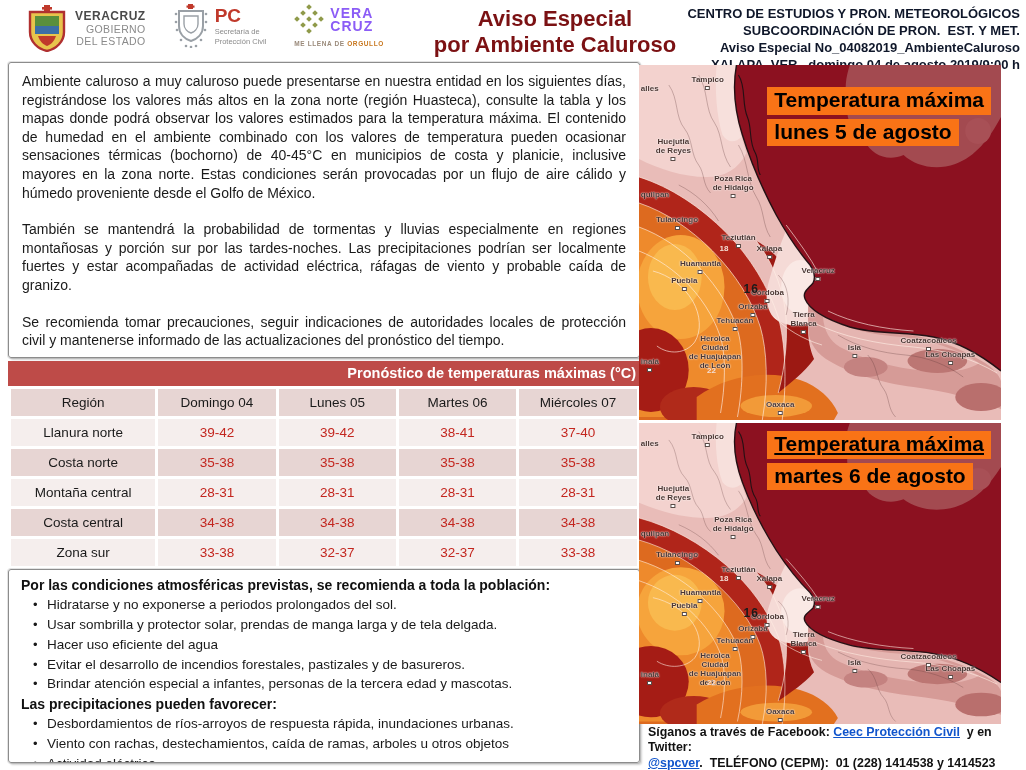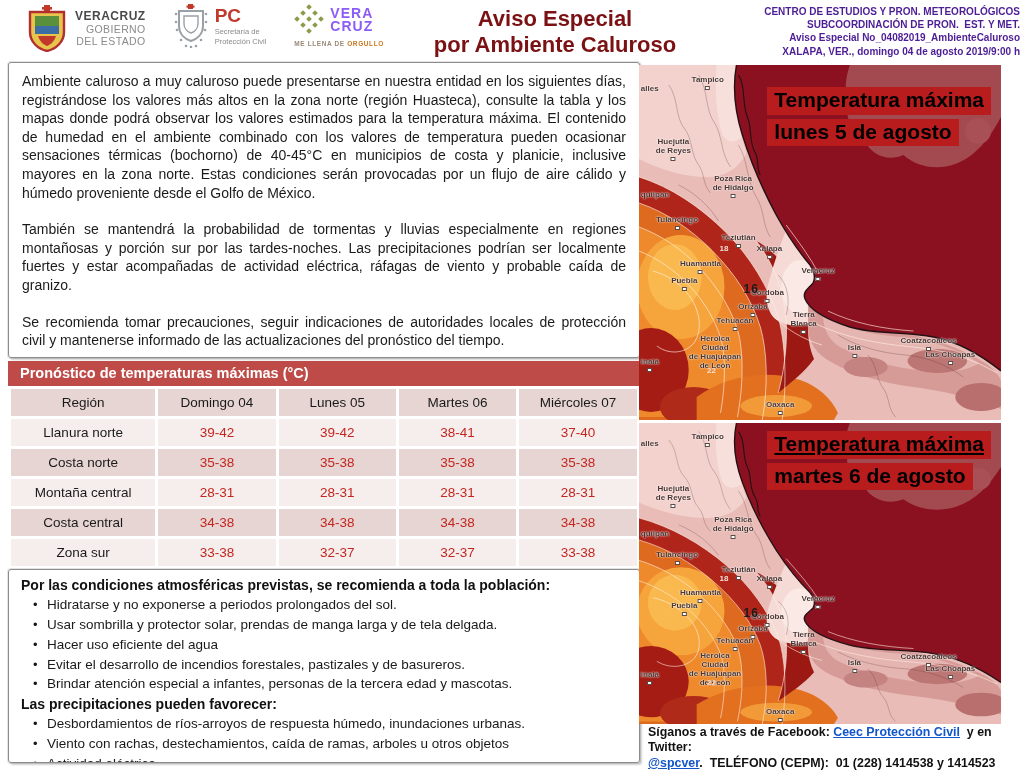--- a/index.html
+++ b/index.html
@@ -14,32 +14,32 @@
   .pc-abbr { font-size:19px; font-weight:700; color:#c0392b; line-height:1; }
   .pc-sub { font-size:7.5px; color:#8a8a8a; line-height:1.25; margin-top:2px; }
   .brand-col { display:flex; flex-direction:column; }
   .brand-row { display:flex; align-items:center; gap:6px; }
   .brand-word { font-size:14px; font-weight:700; color:#8b5cf6; line-height:.95; letter-spacing:1px; }
   .brand-tagline { font-size:6.5px; color:#9a8a7a; letter-spacing:.6px; margin-top:4px; font-weight:700; }
   .brand-tagline .orgullo { color:#c87820; }
   .doc-title { position:absolute; left:388px; top:6px; width:334px; text-align:center;
                font-size:22px; font-weight:700; color:#7b1113; line-height:1.18; }
   .office { position:absolute; right:6px; top:5px; text-align:right; }
-  .office div { font-size:10px; font-weight:700; color:#4c1d95; line-height:1.32; white-space:pre; }
+  .office div { font-size:13px; font-weight:700; color:#0f172a; line-height:1.32; white-space:pre; }
 
   
   .advisory-box { position:absolute; left:8px; top:62px; width:632px; height:296px;
     border:1.5px solid #8c8c8c; border-radius:3px; box-shadow:2px 2px 2px rgba(0,0,0,.18), 0 0 0 1px #e3e3e3;
     padding:9px 13px; }
   .advisory-box p { font-size:14px; color:#1a1a1a; line-height:1.33; text-align:justify; margin-bottom:18px; }
   .advisory-box p:last-child { margin-bottom:16px; }
 
   .forecast { position:absolute; left:8px; top:361px; width:632px; }
   .forecast-title { background:#be4b48; color:#fff; font-weight:700; font-size:14.5px;
-    text-align:left; padding:4px 12px 5px; }
+    text-align:right; padding:4px 4px 5px; }
   table.forecast-table { width:100%; border-collapse:separate; border-spacing:3px; table-layout:fixed; }
   .forecast-table th, .forecast-table td { text-align:center; font-weight:400; font-size:13.5px; padding:6px 2px; }
   .forecast-table th { background:#e7d5d3; color:#1a1a1a; }
   .forecast-table tr.odd td { background:#f5eeed; }
   .forecast-table tr.even td { background:#e7d5d3; }
   .forecast-table td.region { color:#1a1a1a; }
   .forecast-table td.value { color:#c3261f; }
 
   .reco-box { position:absolute; left:8px; top:569px; width:632px; height:194px;
     border:1.5px solid #8c8c8c; border-radius:3px; box-shadow:2px 2px 2px rgba(0,0,0,.18), 0 0 0 1px #e3e3e3;
@@ -58,21 +58,21 @@
   .city { position:absolute; transform:translate(-50%,0); text-align:center; font-size:8px; font-weight:700;
     color:#4a3430; line-height:1.12; white-space:nowrap;
     text-shadow:0 0 2px rgba(255,255,255,.95), 0 0 1px rgba(255,255,255,.9); }
   .city.edge { transform:none; text-align:left; }
   .city .marker { width:5px; height:4px; background:#fff; border:1px solid #5a4a46; margin:1px auto 0; }
   .annot { position:absolute; transform:translate(-50%,-50%); font-size:8px; font-weight:700; color:#f3ddd3; }
   .annot.dark { font-size:12px; color:#1b1b1b; letter-spacing:1px; }
   .map-title { position:absolute; right:10px; display:flex; flex-direction:column; align-items:flex-start; gap:4px; }
   .map1 .map-title { top:22px; }
   .map2 .map-title { top:8px; }
-  .yline { background:#b91c1c; color:#000; font-weight:700; font-size:21px; line-height:1.12; padding:1px 7px 3px; }
+  .yline { background:#f97316; color:#000; font-weight:700; font-size:21px; line-height:1.12; padding:1px 7px 3px; }
   .yline.u { text-decoration:underline; }
 
   
   .map-footer { position:absolute; left:648px; top:725px; width:372px; }
   .map-footer p { font-size:12.4px; font-weight:700; color:#111; line-height:1.24; white-space:pre-wrap; }
   .map-footer a { color:#1155cc; text-decoration:underline; font-weight:700; }
 </style>
 </head>
 <body>
 
@@ -281,21 +281,21 @@
     <h3>Por las condiciones atmosféricas previstas, se recomienda a toda la población:</h3>
     <ul>
         <li>Hidratarse y no exponerse a periodos prolongados del sol.</li>
         <li>Usar sombrilla y protector solar, prendas de manga larga y de tela delgada.</li>
         <li>Hacer uso eficiente del agua</li>
         <li>Evitar el desarrollo de incendios forestales, pastizales y de basureros.</li>
         <li>Brindar atención especial a infantes, personas de la tercera edad y mascotas.</li>
       </ul>
     <h3>Las precipitaciones pueden favorecer:</h3>
     <ul>
-        <li>Desbordamientos de ríos-arroyos de respuesta húmedo, inundaciones urbanas.</li>
+        <li>Desbordamientos de ríos-arroyos de respuesta rápida, inundaciones urbanas.</li>
         <li>Viento con rachas, destechamientos, caída de ramas, arboles u otros objetos</li>
         <li>Actividad eléctrica</li>
       </ul>
   </div>
 
   <div class="map-panel map1">
     <svg class="mapart" viewBox="0 0 364 355" preserveAspectRatio="none">
         <use href="#thermal-map"></use>
       </svg>
     <div class="map-cities">

